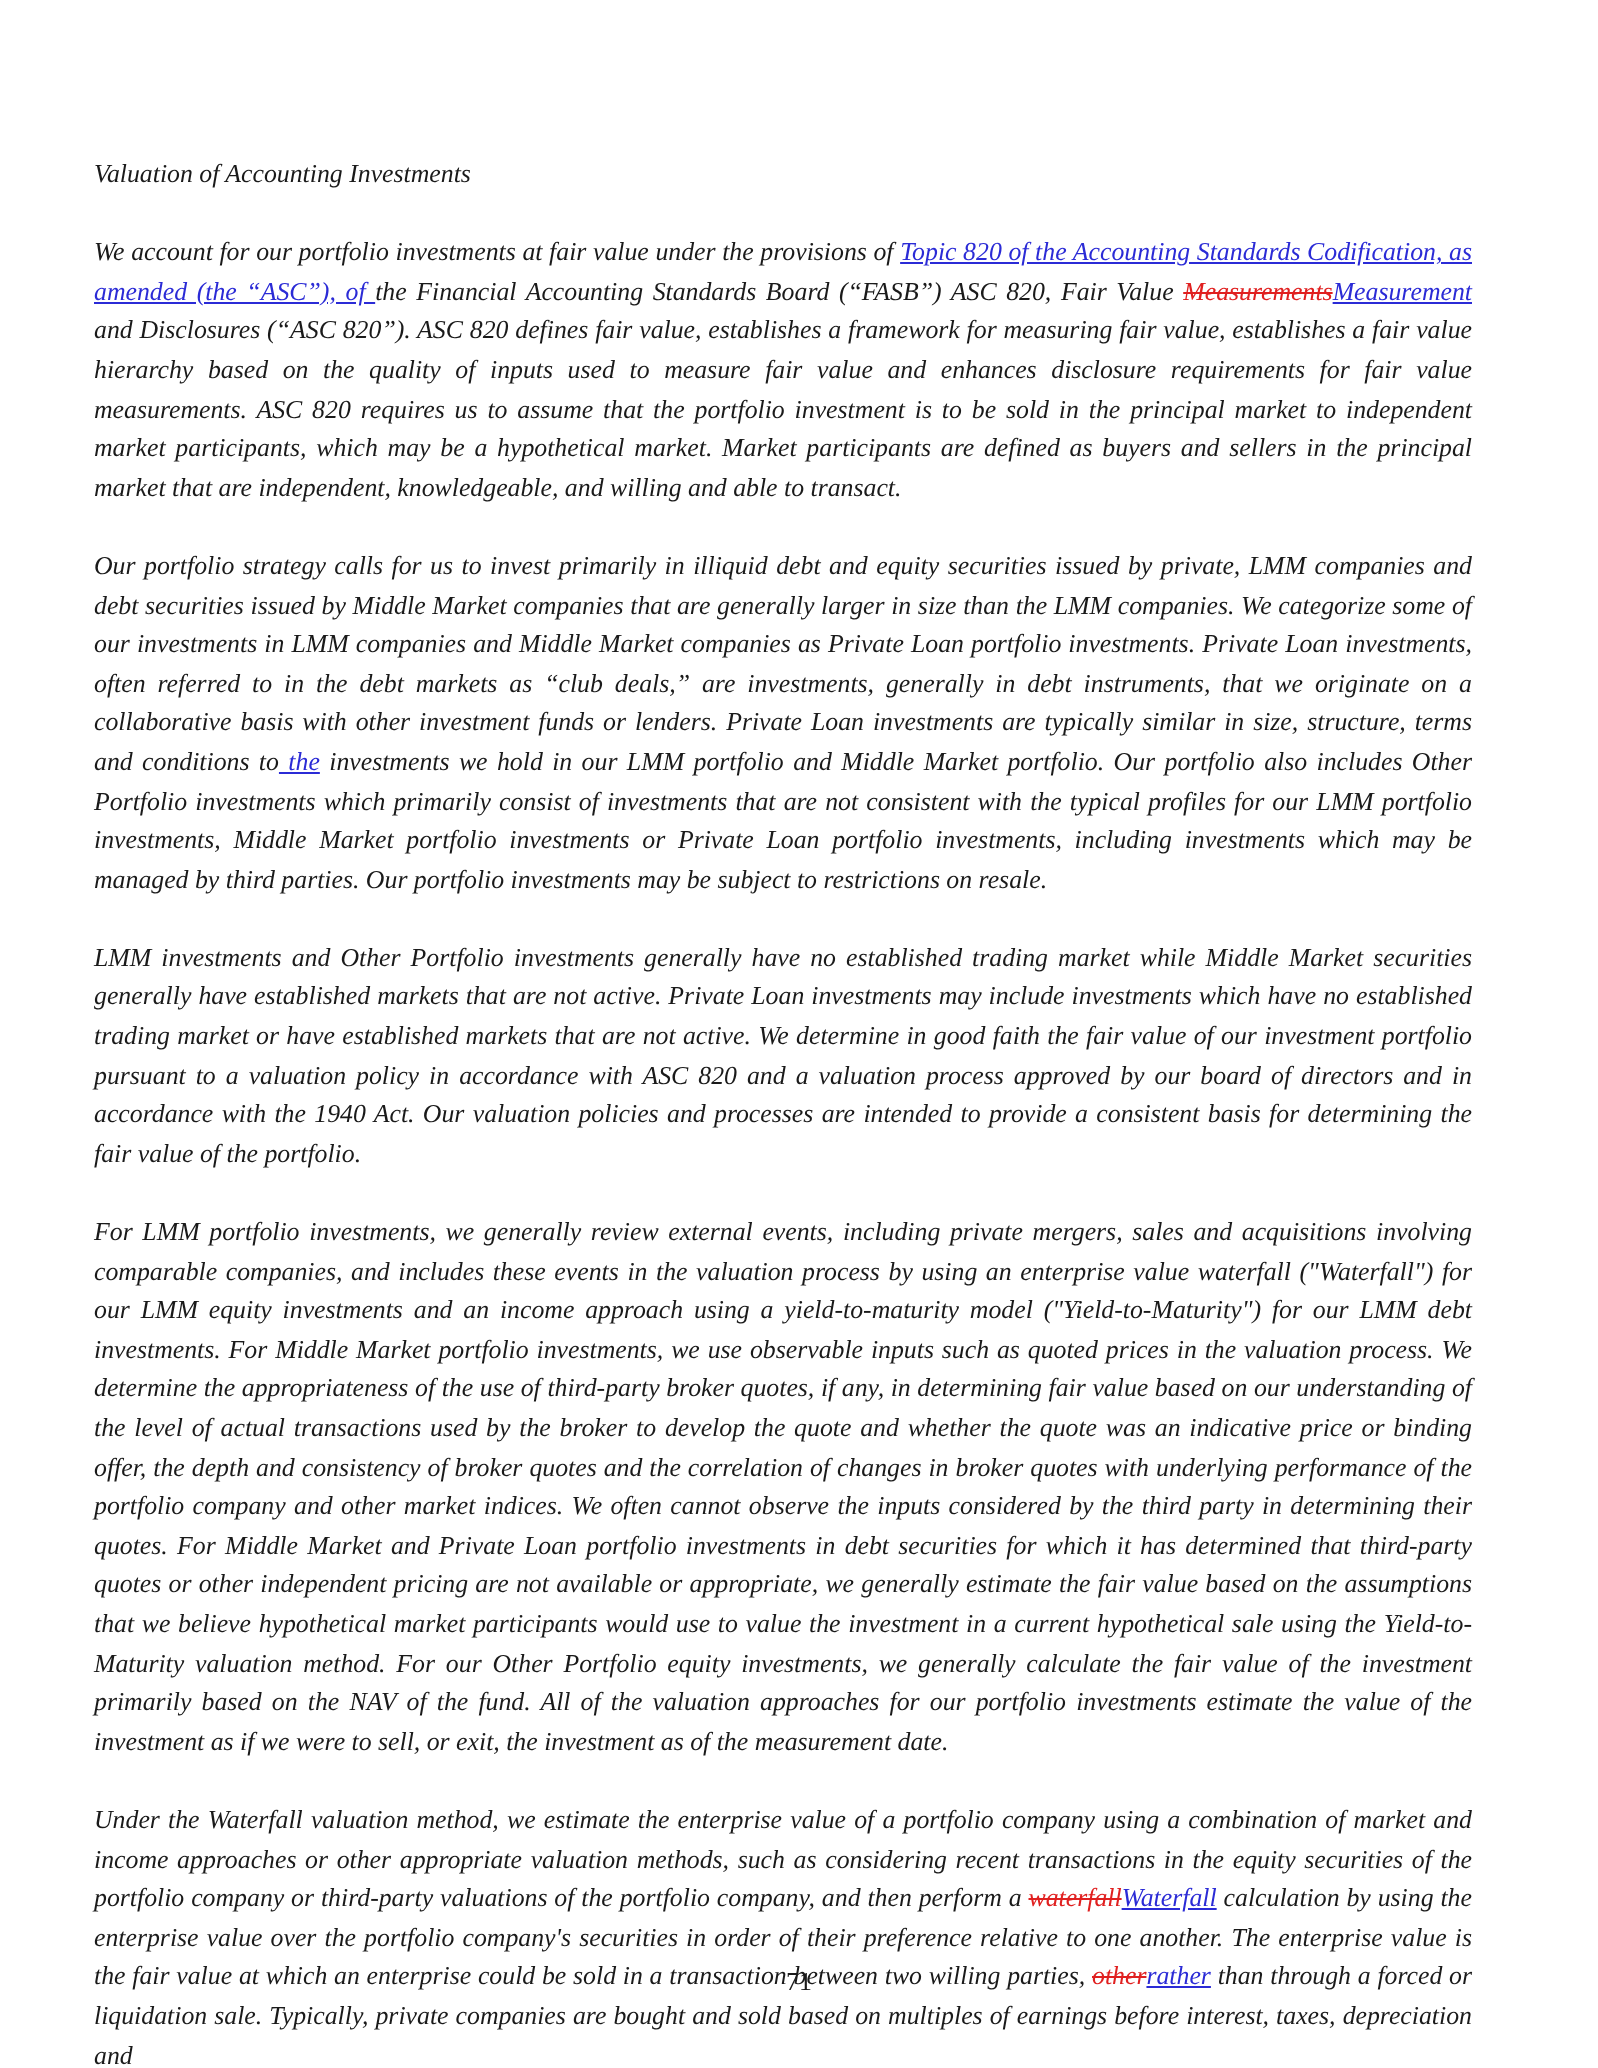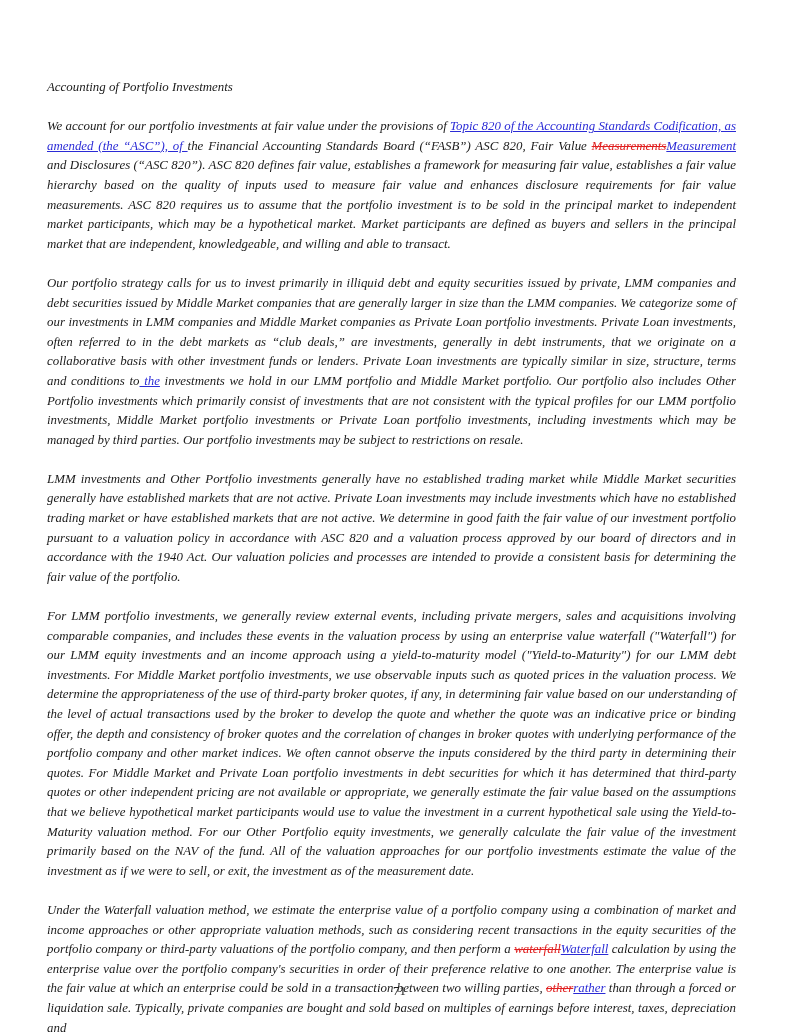--- a/index.html
+++ b/index.html
@@ -14,21 +14,21 @@
     .del { color: #e02020; text-decoration: line-through; }
     .page-number {
       position: absolute; top: 984px; left: 0; width: 799px; text-align: center;
       font-family: "Liberation Serif", serif; font-size: 12.9px; color: #1a1a1a;
     }
   </style>
 </head>
 <body>
 
 <div class="page">
-  <div class="heading">Accounting of Portfolio Investments</div>
+  <div class="heading">Valuation of Accounting Investments</div>
   <div id="paragraphs">
       <p><span>We account for our portfolio investments at fair value under the provisions of </span><span class="ins" style="color: rgb(43, 43, 214);">Topic 820 of the Accounting Standards Codification, as amended (the “ASC”), of </span><span>the Financial Accounting Standards Board (“FASB”) ASC 820, Fair Value </span><span class="del" style="color: rgb(224, 32, 32);">Measurements</span><span class="ins" style="color: rgb(43, 43, 214);">Measurement</span><span> and Disclosures (“ASC 820”). ASC 820 defines fair value, establishes a framework for measuring fair value, establishes a fair value hierarchy based on the quality of inputs used to measure fair value and enhances disclosure requirements for fair value measurements. ASC 820 requires us to assume that the portfolio investment is to be sold in the principal market to independent market participants, which may be a hypothetical market. Market participants are defined as buyers and sellers in the principal market that are independent, knowledgeable, and willing and able to transact.</span></p>
       <p><span>Our portfolio strategy calls for us to invest primarily in illiquid debt and equity securities issued by private, LMM companies and debt securities issued by Middle Market companies that are generally larger in size than the LMM companies. We categorize some of our investments in LMM companies and Middle Market companies as Private Loan portfolio investments. Private Loan investments, often referred to in the debt markets as “club deals,” are investments, generally in debt instruments, that we originate on a collaborative basis with other investment funds or lenders. Private Loan investments are typically similar in size, structure, terms and conditions to</span><span class="ins" style="color: rgb(43, 43, 214);"> the</span><span> investments we hold in our LMM portfolio and Middle Market portfolio. Our portfolio also includes Other Portfolio investments which primarily consist of investments that are not consistent with the typical profiles for our LMM portfolio investments, Middle Market portfolio investments or Private Loan portfolio investments, including investments which may be managed by third parties. Our portfolio investments may be subject to restrictions on resale.</span></p>
       <p><span>LMM investments and Other Portfolio investments generally have no established trading market while Middle Market securities generally have established markets that are not active. Private Loan investments may include investments which have no established trading market or have established markets that are not active. We determine in good faith the fair value of our investment portfolio pursuant to a valuation policy in accordance with ASC 820 and a valuation process approved by our board of directors and in accordance with the 1940 Act. Our valuation policies and processes are intended to provide a consistent basis for determining the fair value of the portfolio.</span></p>
       <p><span>For LMM portfolio investments, we generally review external events, including private mergers, sales and acquisitions involving comparable companies, and includes these events in the valuation process by using an enterprise value waterfall ("Waterfall") for our LMM equity investments and an income approach using a yield-to-maturity model ("Yield-to-Maturity") for our LMM debt investments. For Middle Market portfolio investments, we use observable inputs such as quoted prices in the valuation process. We determine the appropriateness of the use of third-party broker quotes, if any, in determining fair value based on our understanding of the level of actual transactions used by the broker to develop the quote and whether the quote was an indicative price or binding offer, the depth and consistency of broker quotes and the correlation of changes in broker quotes with underlying performance of the portfolio company and other market indices. We often cannot observe the inputs considered by the third party in determining their quotes. For Middle Market and Private Loan portfolio investments in debt securities for which it has determined that third-party quotes or other independent pricing are not available or appropriate, we generally estimate the fair value based on the assumptions that we believe hypothetical market participants would use to value the investment in a current hypothetical sale using the Yield-to-Maturity valuation method. For our Other Portfolio equity investments, we generally calculate the fair value of the investment primarily based on the NAV of the fund. All of the valuation approaches for our portfolio investments estimate the value of the investment as if we were to sell, or exit, the investment as of the measurement date.</span></p>
       <p><span>Under the Waterfall valuation method, we estimate the enterprise value of a portfolio company using a combination of market and income approaches or other appropriate valuation methods, such as considering recent transactions in the equity securities of the portfolio company or third-party valuations of the portfolio company, and then perform a </span><span class="del" style="color: rgb(224, 32, 32);">waterfall</span><span class="ins" style="color: rgb(43, 43, 214);">Waterfall</span><span> calculation by using the enterprise value over the portfolio company's securities in order of their preference relative to one another. The enterprise value is the fair value at which an enterprise could be sold in a transaction between two willing parties, </span><span class="del" style="color: rgb(224, 32, 32);">other</span><span class="ins" style="color: rgb(43, 43, 214);">rather</span><span> than through a forced or liquidation sale. Typically, private companies are bought and sold based on multiples of earnings before interest, taxes, depreciation and</span></p>
     </div>
 </div>
 <div class="page-number">71</div>
 

